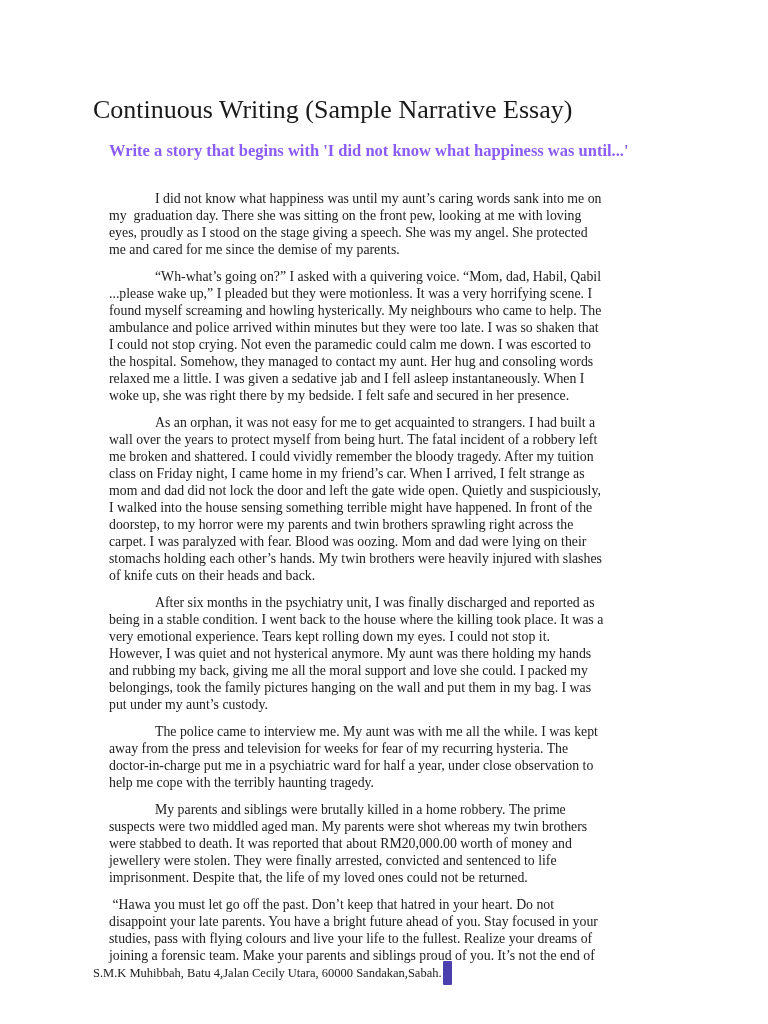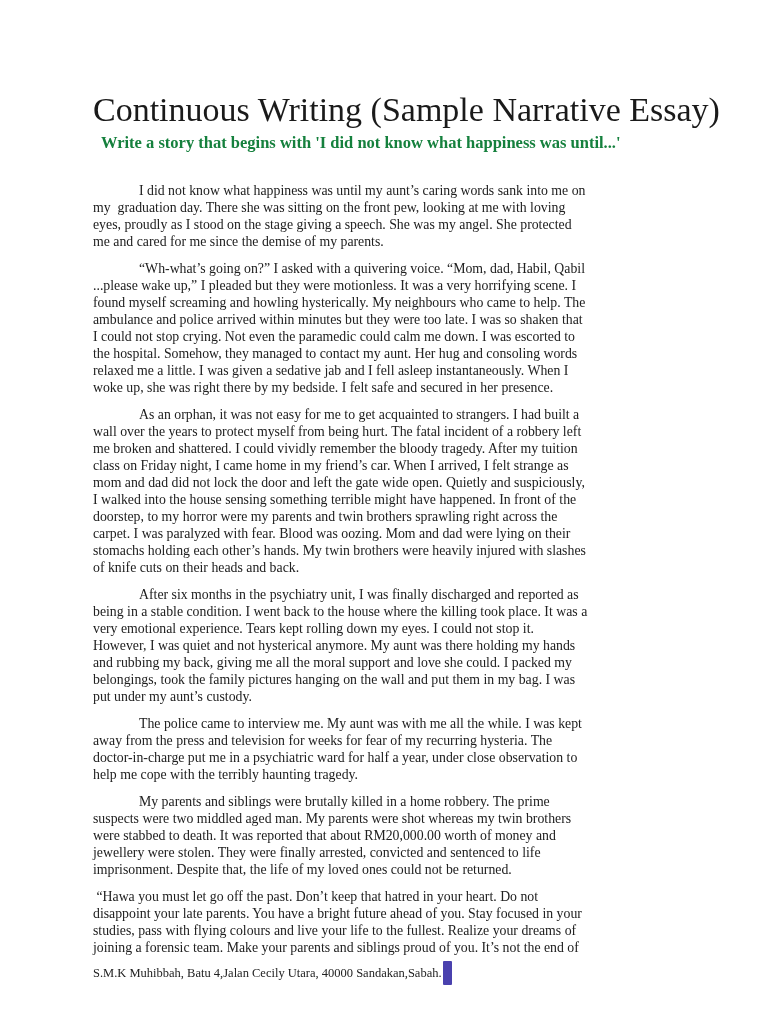--- a/index.html
+++ b/index.html
@@ -17,39 +17,39 @@
     color: #1c1c1c;
   }
   .content {
     position: absolute;
     left: 93px;
     top: 95px;
     width: 588px;
   }
   .doc-title {
     margin: 0;
-    font-size: 34px;
+    font-size: 26px;
     font-weight: 400;
     line-height: 29px;
     color: #1a1a1a;
     white-space: nowrap;
   }
   .doc-prompt {
-    margin: 8px;
+    margin: 16px;
     font-size: 16.5px;
     font-weight: 700;
     line-height: 22px;
-    color: #15803d;
+    color: #8b5cf6;
     white-space: nowrap;
   }
   .body-text {
     margin-top: 28px;
   }
   .para {
-    margin: 0 0 10px 0;
+    margin: 0 0 10px 16px;
     font-size: 13.8px;
     line-height: 17px;
     white-space: pre;
     color: #202020;
   }
   .para.indent {
     text-indent: 46px;
   }
   .footer-line {
     position: absolute;
@@ -118,16 +118,16 @@
 jewellery were stolen. They were finally arrested, convicted and sentenced to life
 imprisonment. Despite that, the life of my loved ones could not be returned.</p>
       <p class="para"> “Hawa you must let go off the past. Don’t keep that hatred in your heart. Do not
 disappoint your late parents. You have a bright future ahead of you. Stay focused in your
 studies, pass with flying colours and live your life to the fullest. Realize your dreams of
 joining a forensic team. Make your parents and siblings proud of you. It’s not the end of</p>
     </div>
   </div>
 
   <div class="footer-line">
-    <span>S.M.K Muhibbah, Batu 4,Jalan Cecily Utara, 40000 Sandakan,Sabah.</span>
+    <span>S.M.K Muhibbah, Batu 4,Jalan Cecily Utara, 60000 Sandakan,Sabah.</span>
       <span class="cursor-block" style="background: rgb(74, 65, 174);"></span>
   </div>
 </div>
 
 </body></html>

